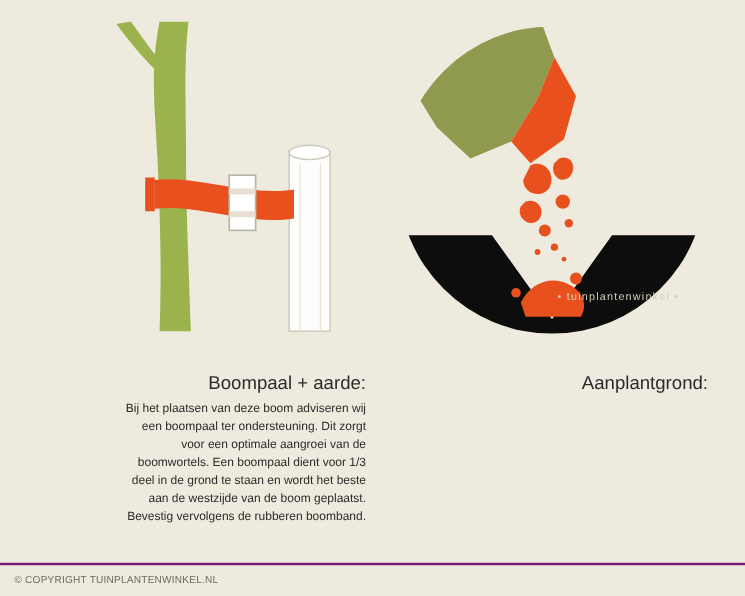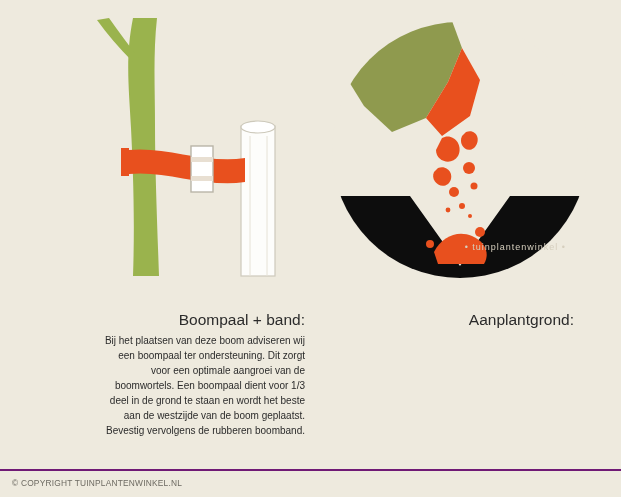--- a/index.html
+++ b/index.html
@@ -44,21 +44,21 @@
     width: 270px;
     height: 270px;
   }
 
   
   .text-col {
     position: absolute;
     top: 310px;
   }
   .text-col.left { left: 57px; width: 248px; }
-  .text-col.right { left: 320px; width: 254px; }
+  .text-col.right { left: 336px; width: 254px; }
 
   .heading {
     font-size: 15.5px;
     color: #2b2b2b;
     margin: 0 0 4px 0;
     font-weight: normal;
     line-height: 1.25;
   }
   .body-text {
     font-size: 10px;
@@ -166,21 +166,21 @@
           <path d="M104 232 C112 216, 128 210, 142 216 C156 222, 160 234, 154 244 L108 244 Z" fill="#e8501e"></path>
           <circle cx="150" cy="212" r="5" fill="#e8501e"></circle>
           <circle cx="100" cy="224" r="4" fill="#e8501e"></circle>
         </g>
       </svg>
       <div class="watermark">• tuinplantenwinkel •</div>
     </div>
   </div>
 
   <div class="text-col left">
-    <h2 class="heading">Boompaal + band:</h2>
+    <h2 class="heading">Boompaal + aarde:</h2>
     <p class="body-text">Bij het plaatsen van deze boom adviseren wij
 een boompaal ter ondersteuning. Dit zorgt
 voor een optimale aangroei van de
 boomwortels. Een boompaal dient voor 1/3
 deel in de grond te staan en wordt het beste
 aan de westzijde van de boom geplaatst.
 Bevestig vervolgens de rubberen boomband.</p>
   </div>
 
   <div class="text-col right">

